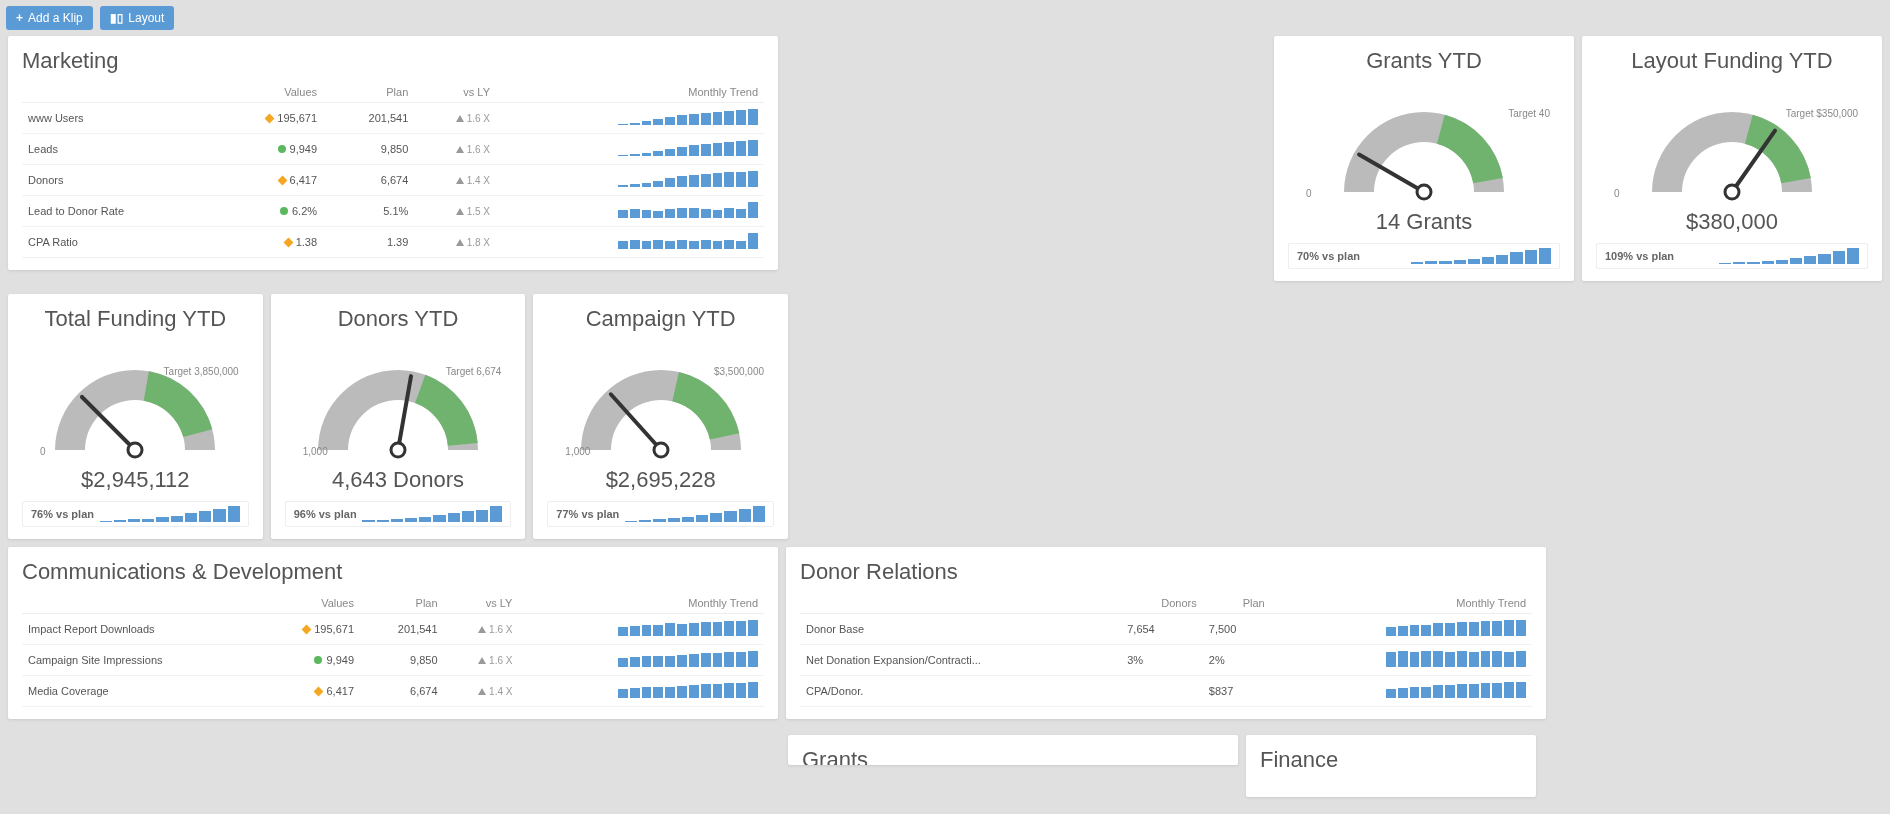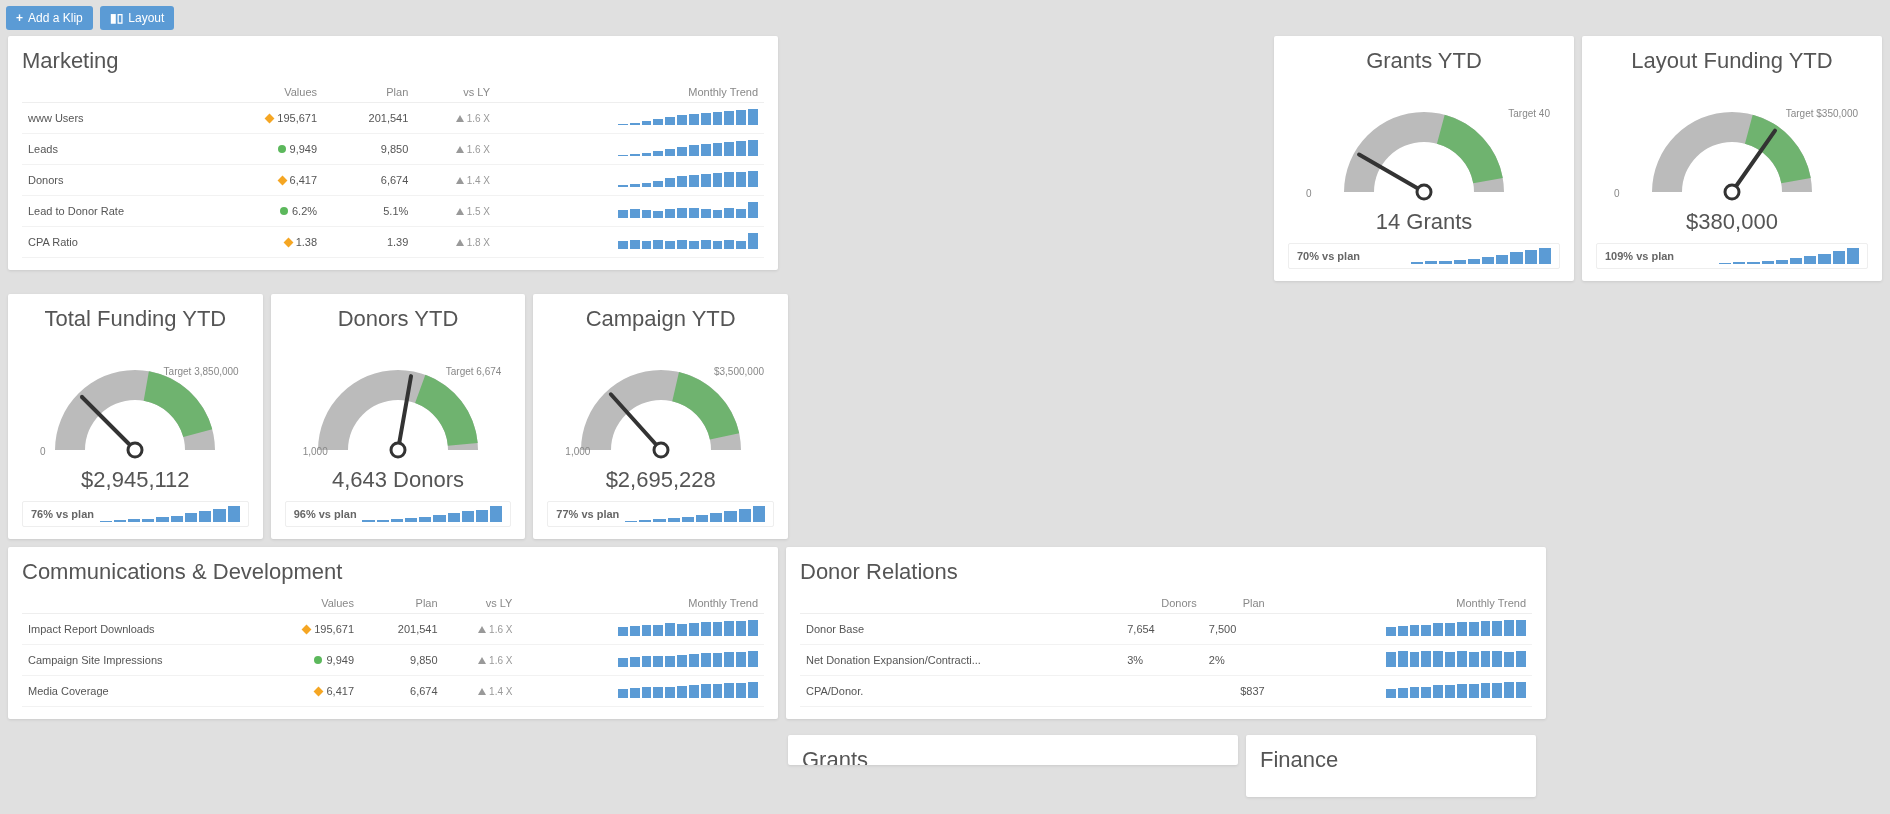--- a/index.html
+++ b/index.html
@@ -468,21 +468,21 @@
                   <div style="height:90.9090909090909%"></div>
                   <div style="height:100%"></div>
                   <div style="height:100%"></div>
                   <div style="height:90.9090909090909%"></div>
                   <div style="height:100%"></div>
                 </span></td>
             </tr>
             <tr class="section-break">
               <td>CPA/Donor.</td>
               <td style="text-align:left"></td>
-              <td style="text-align:right">$837</td>
+              <td style="text-align:left">$837</td>
               <td><span class="spark sm">
                   <div style="height:57.14285714285714%"></div>
                   <div style="height:64.28571428571429%"></div>
                   <div style="height:68.57142857142857%"></div>
                   <div style="height:71.42857142857143%"></div>
                   <div style="height:78.57142857142857%"></div>
                   <div style="height:82.85714285714286%"></div>
                   <div style="height:85.71428571428571%"></div>
                   <div style="height:88.57142857142857%"></div>
                   <div style="height:91.42857142857143%"></div>

